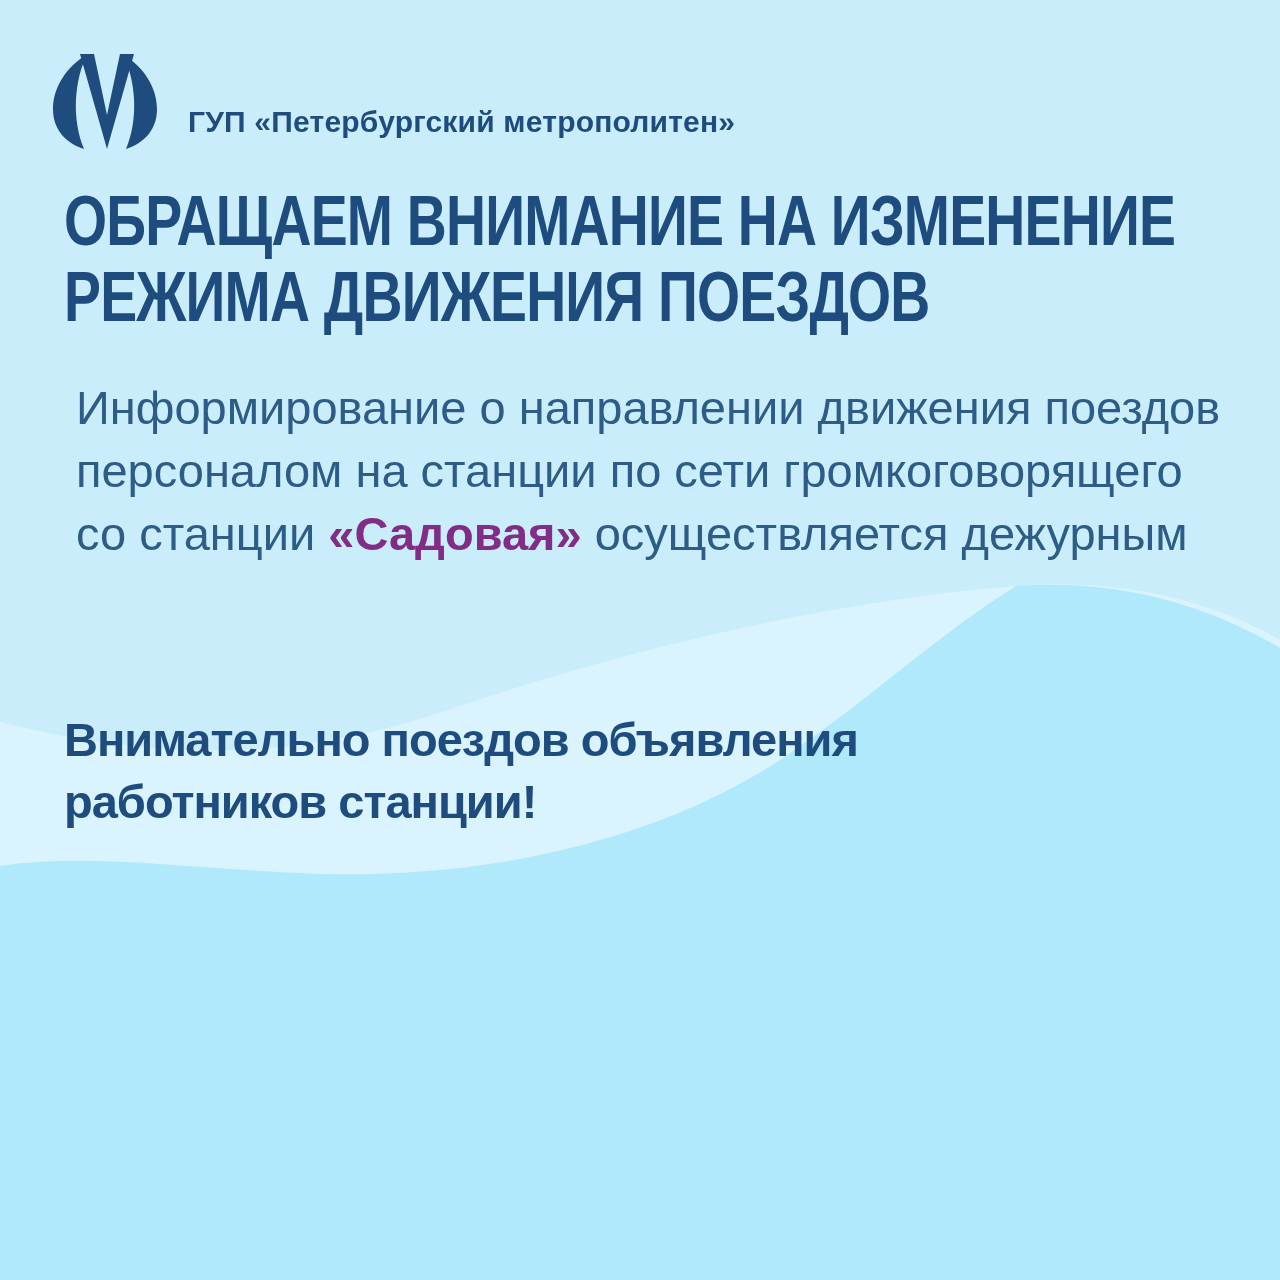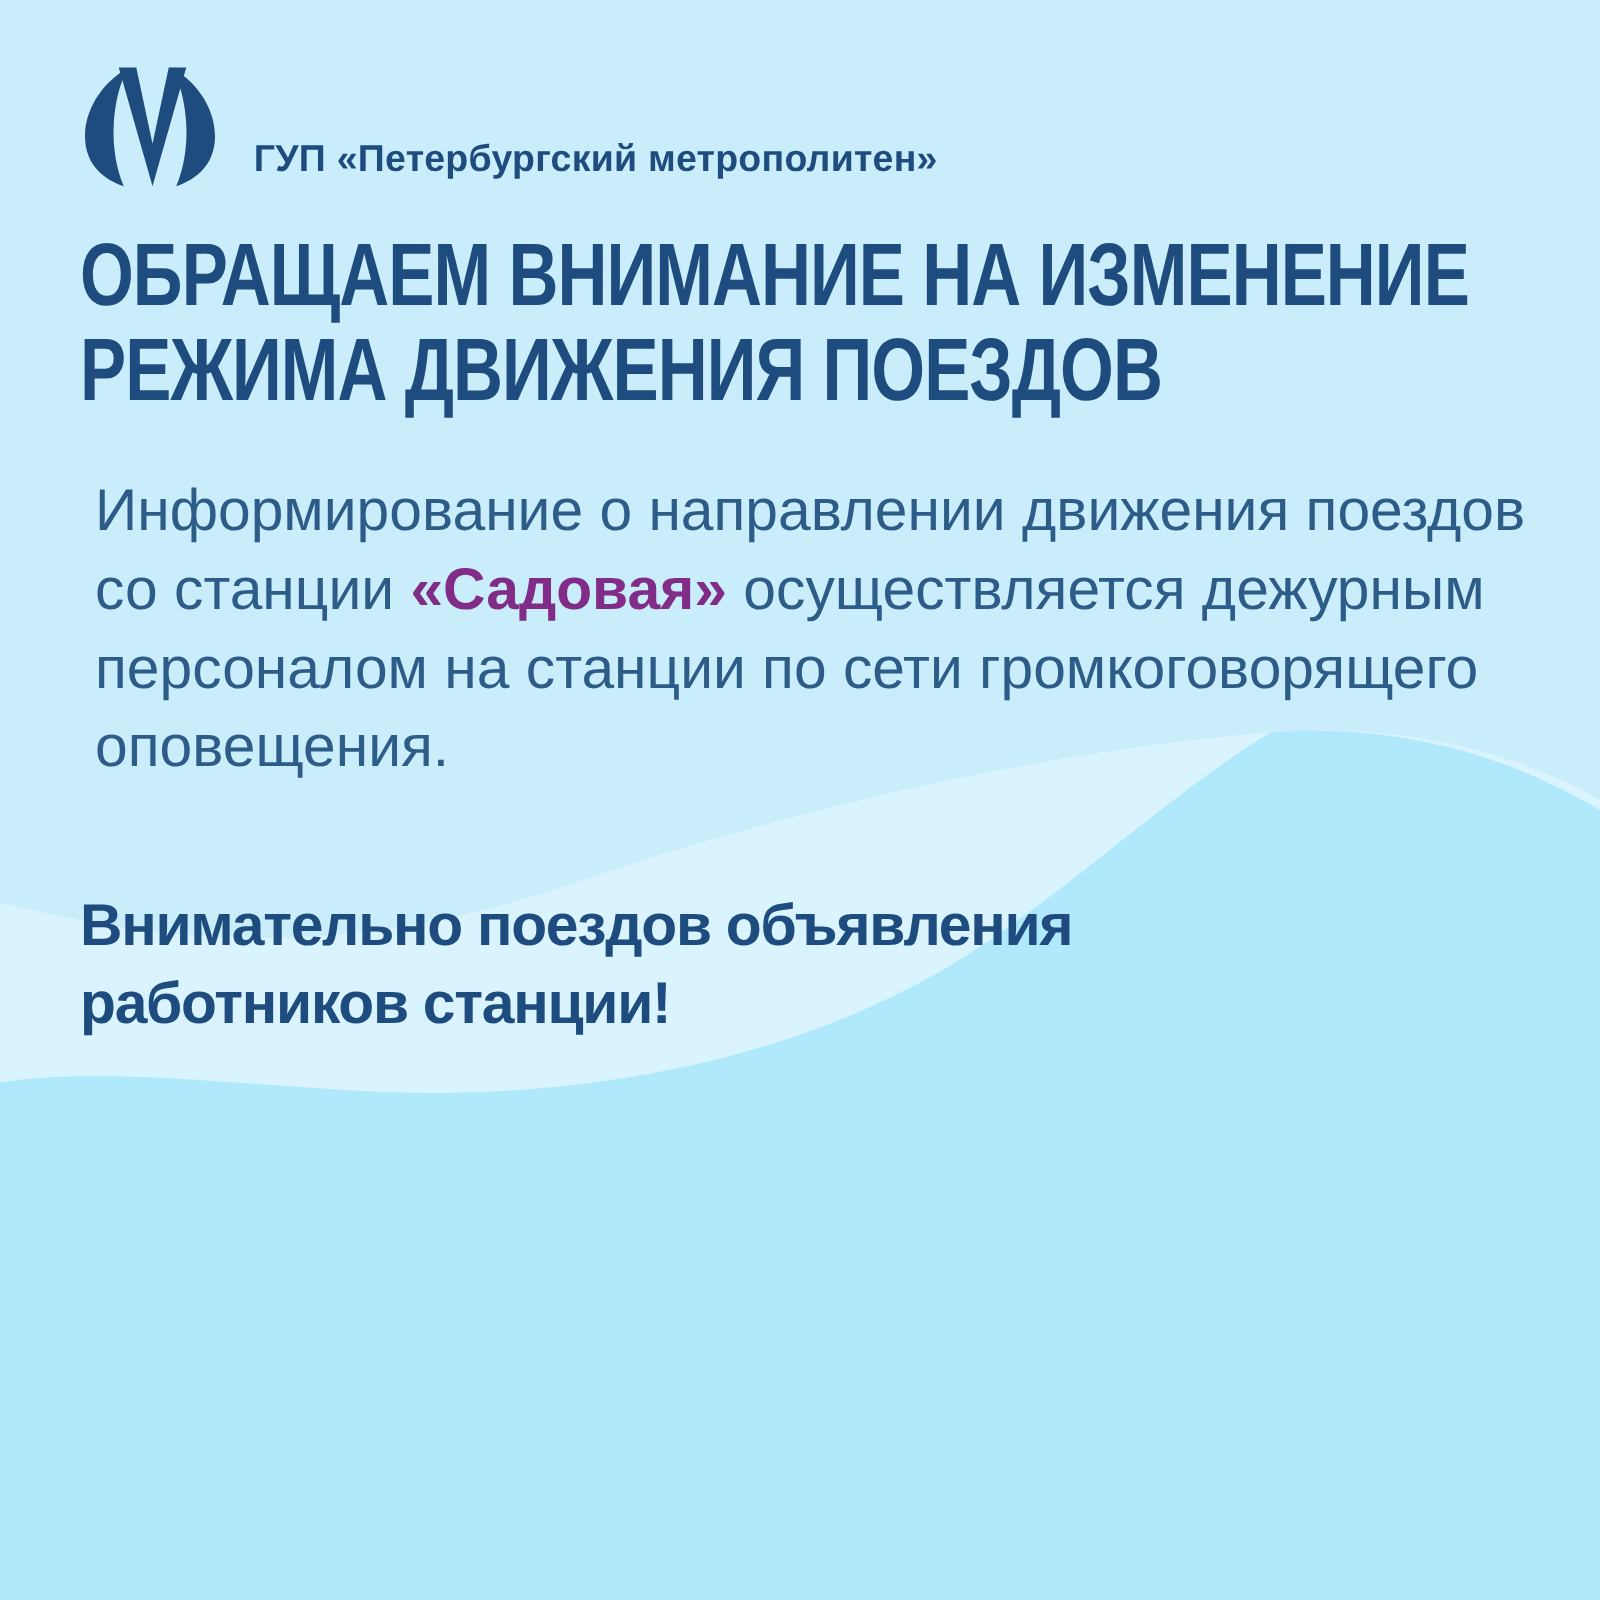--- a/index.html
+++ b/index.html
@@ -24,24 +24,23 @@
     z-index:0;
   }
   .content{
     position:relative;
     z-index:1;
     width:100%;
     height:100%;
   }
   .brand-row{
     position:absolute;
-    left:65px;
+    left:50px;
     top:53px;
     display:flex;
-    align-items:center;
   }
   .logo{
     width:110px;
     height:97px;
     flex:0 0 auto;
   }
   .org-name{
     margin-left:28px;
     margin-top:52px;
     font-size:30px;
@@ -115,23 +114,22 @@
     <div class="org-name">ГУП «Петербургский метрополитен»</div>
   </div>
 
   <div class="title-block">
     <span class="title-line">ОБРАЩАЕМ ВНИМАНИЕ НА ИЗМЕНЕНИЕ</span>
     <span class="title-line">РЕЖИМА ДВИЖЕНИЯ ПОЕЗДОВ</span>
   </div>
 
   <div class="body-block">
     <div class="body-line">Информирование о направлении движения поездов</div>
+    <div class="body-line">персоналом на станции по сети громкоговорящего</div>
     <div class="body-line"><span>со станции </span><span class="station">«Садовая»</span><span> осуществляется дежурным</span></div>
-    <div class="body-line">персоналом на станции по сети громкоговорящего</div>
-    <div class="body-line">оповещения.</div>
   </div>
 
   <div class="footer-block">
     <div class="footer-line">Внимательно поездов объявления</div>
     <div class="footer-line">работников станции!</div>
   </div>
 
 </div>
 
 </body></html>

